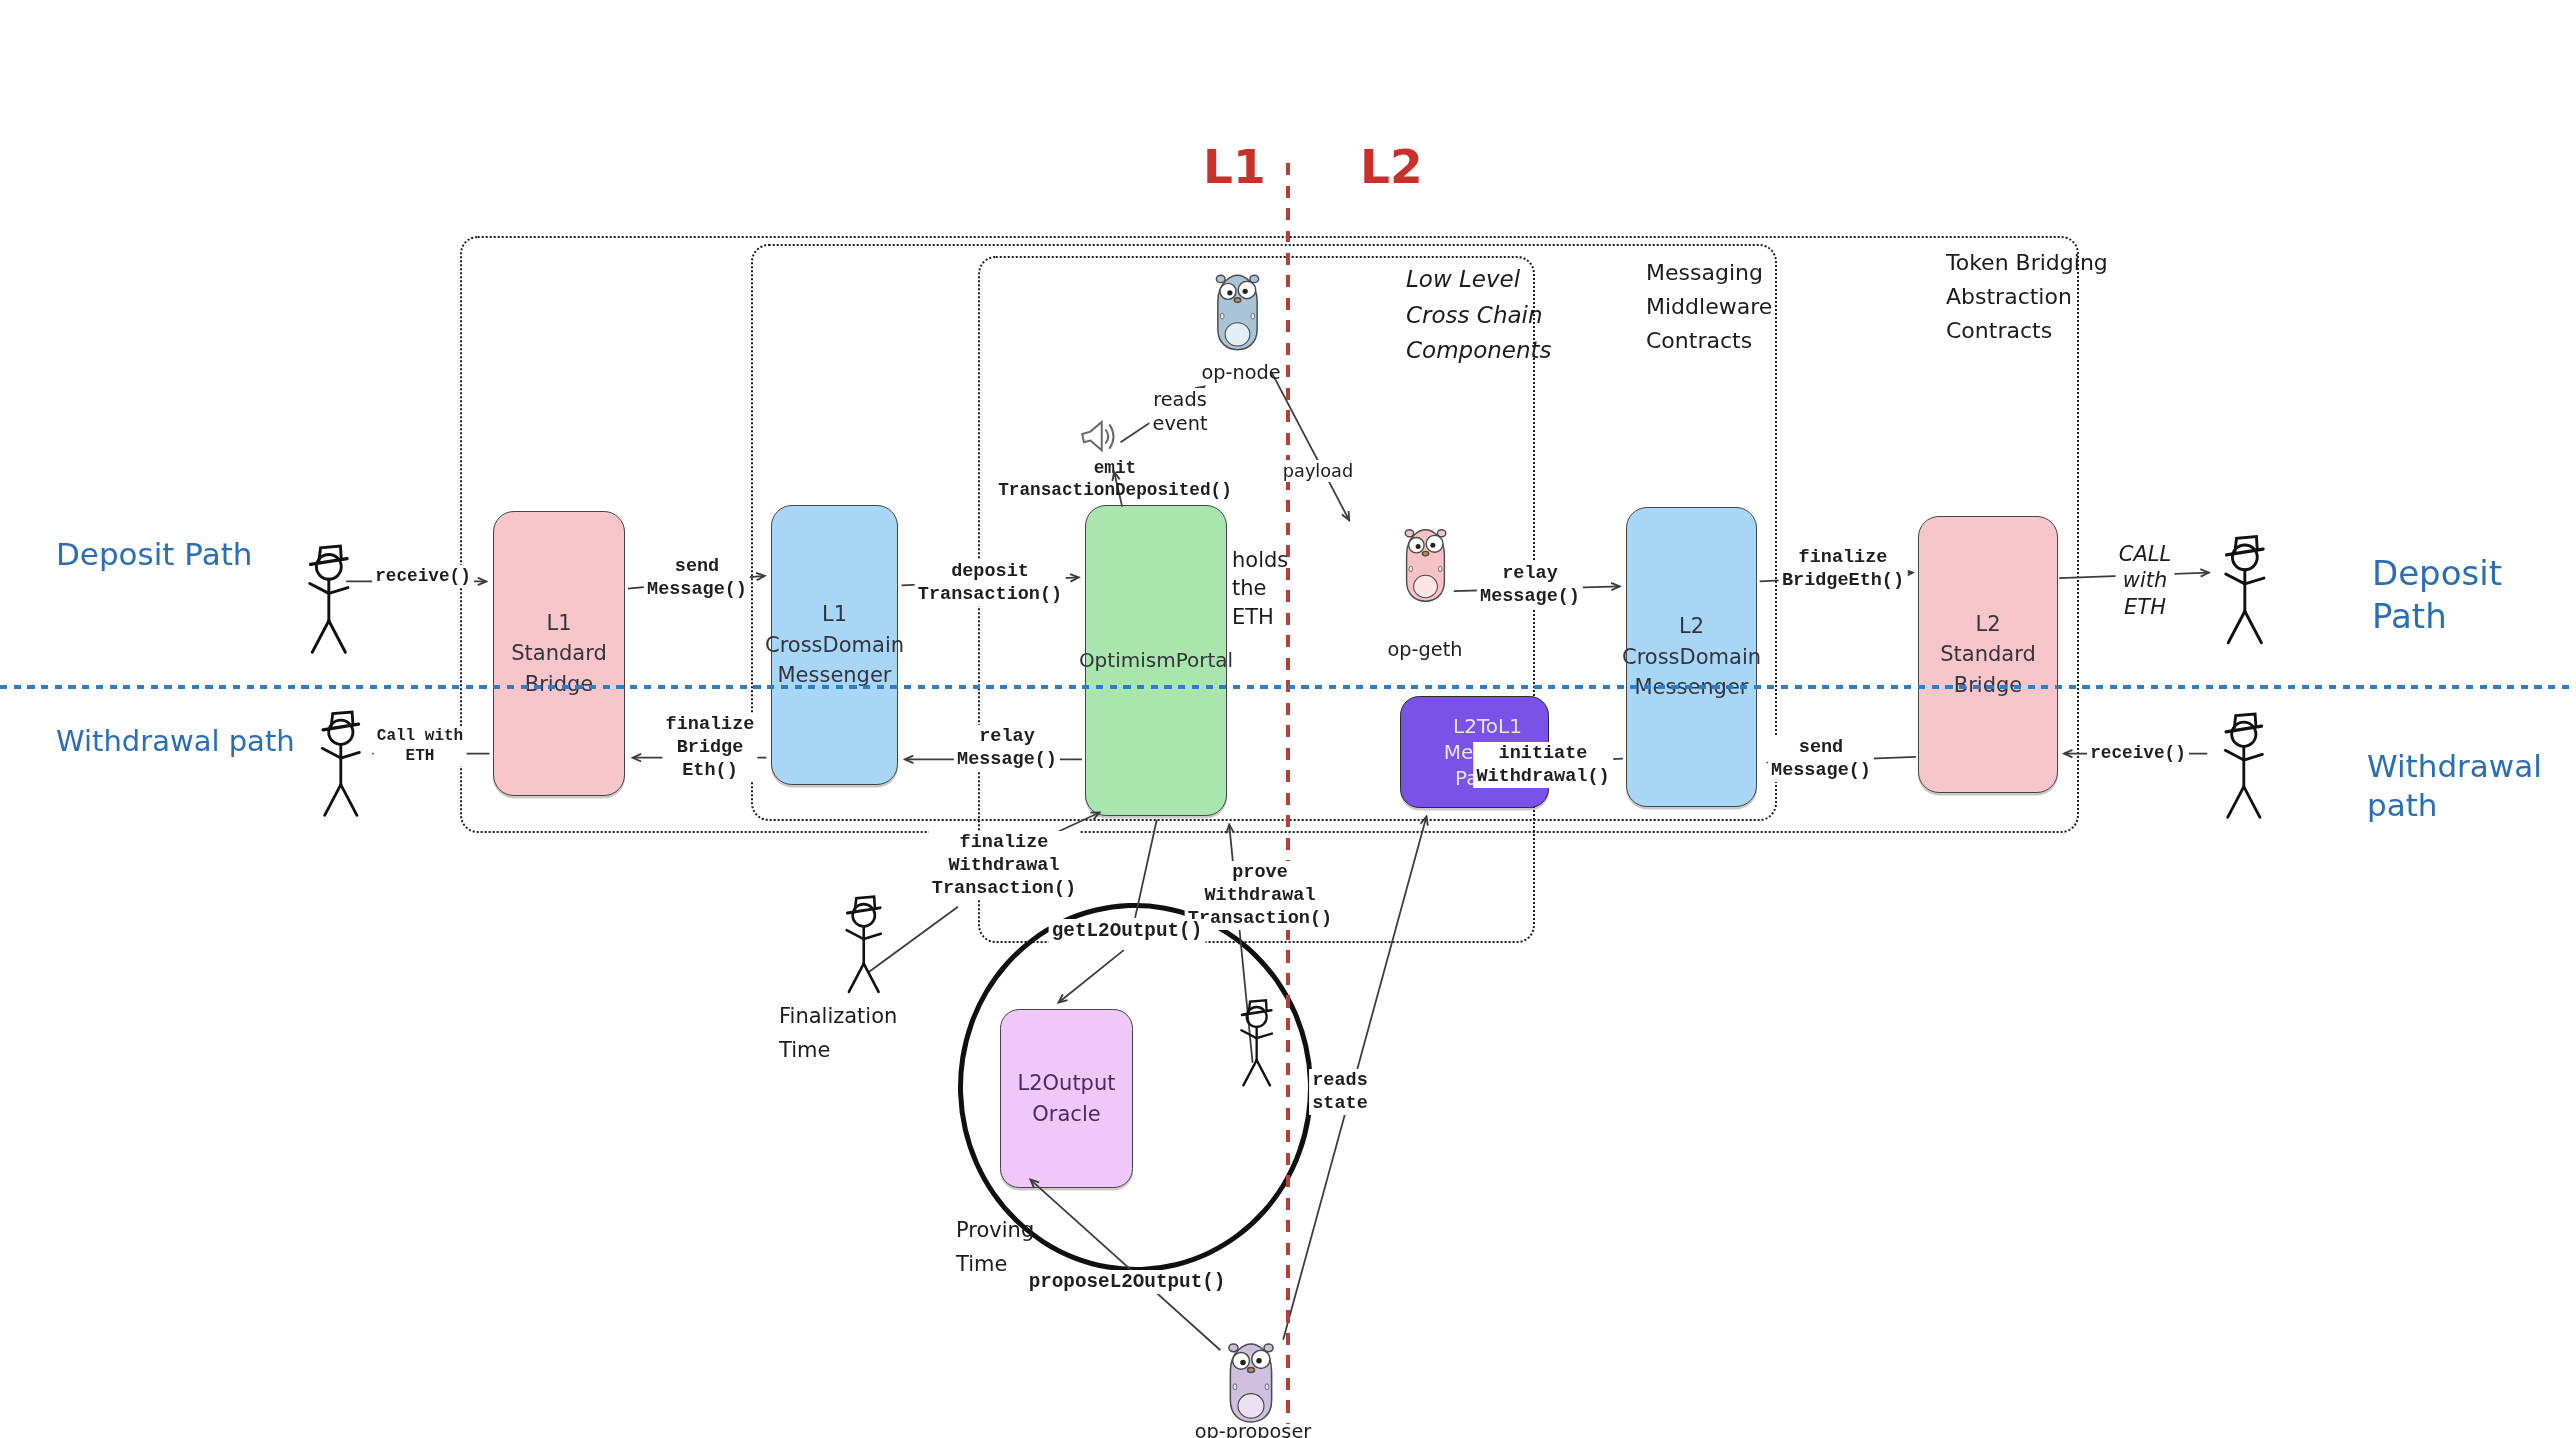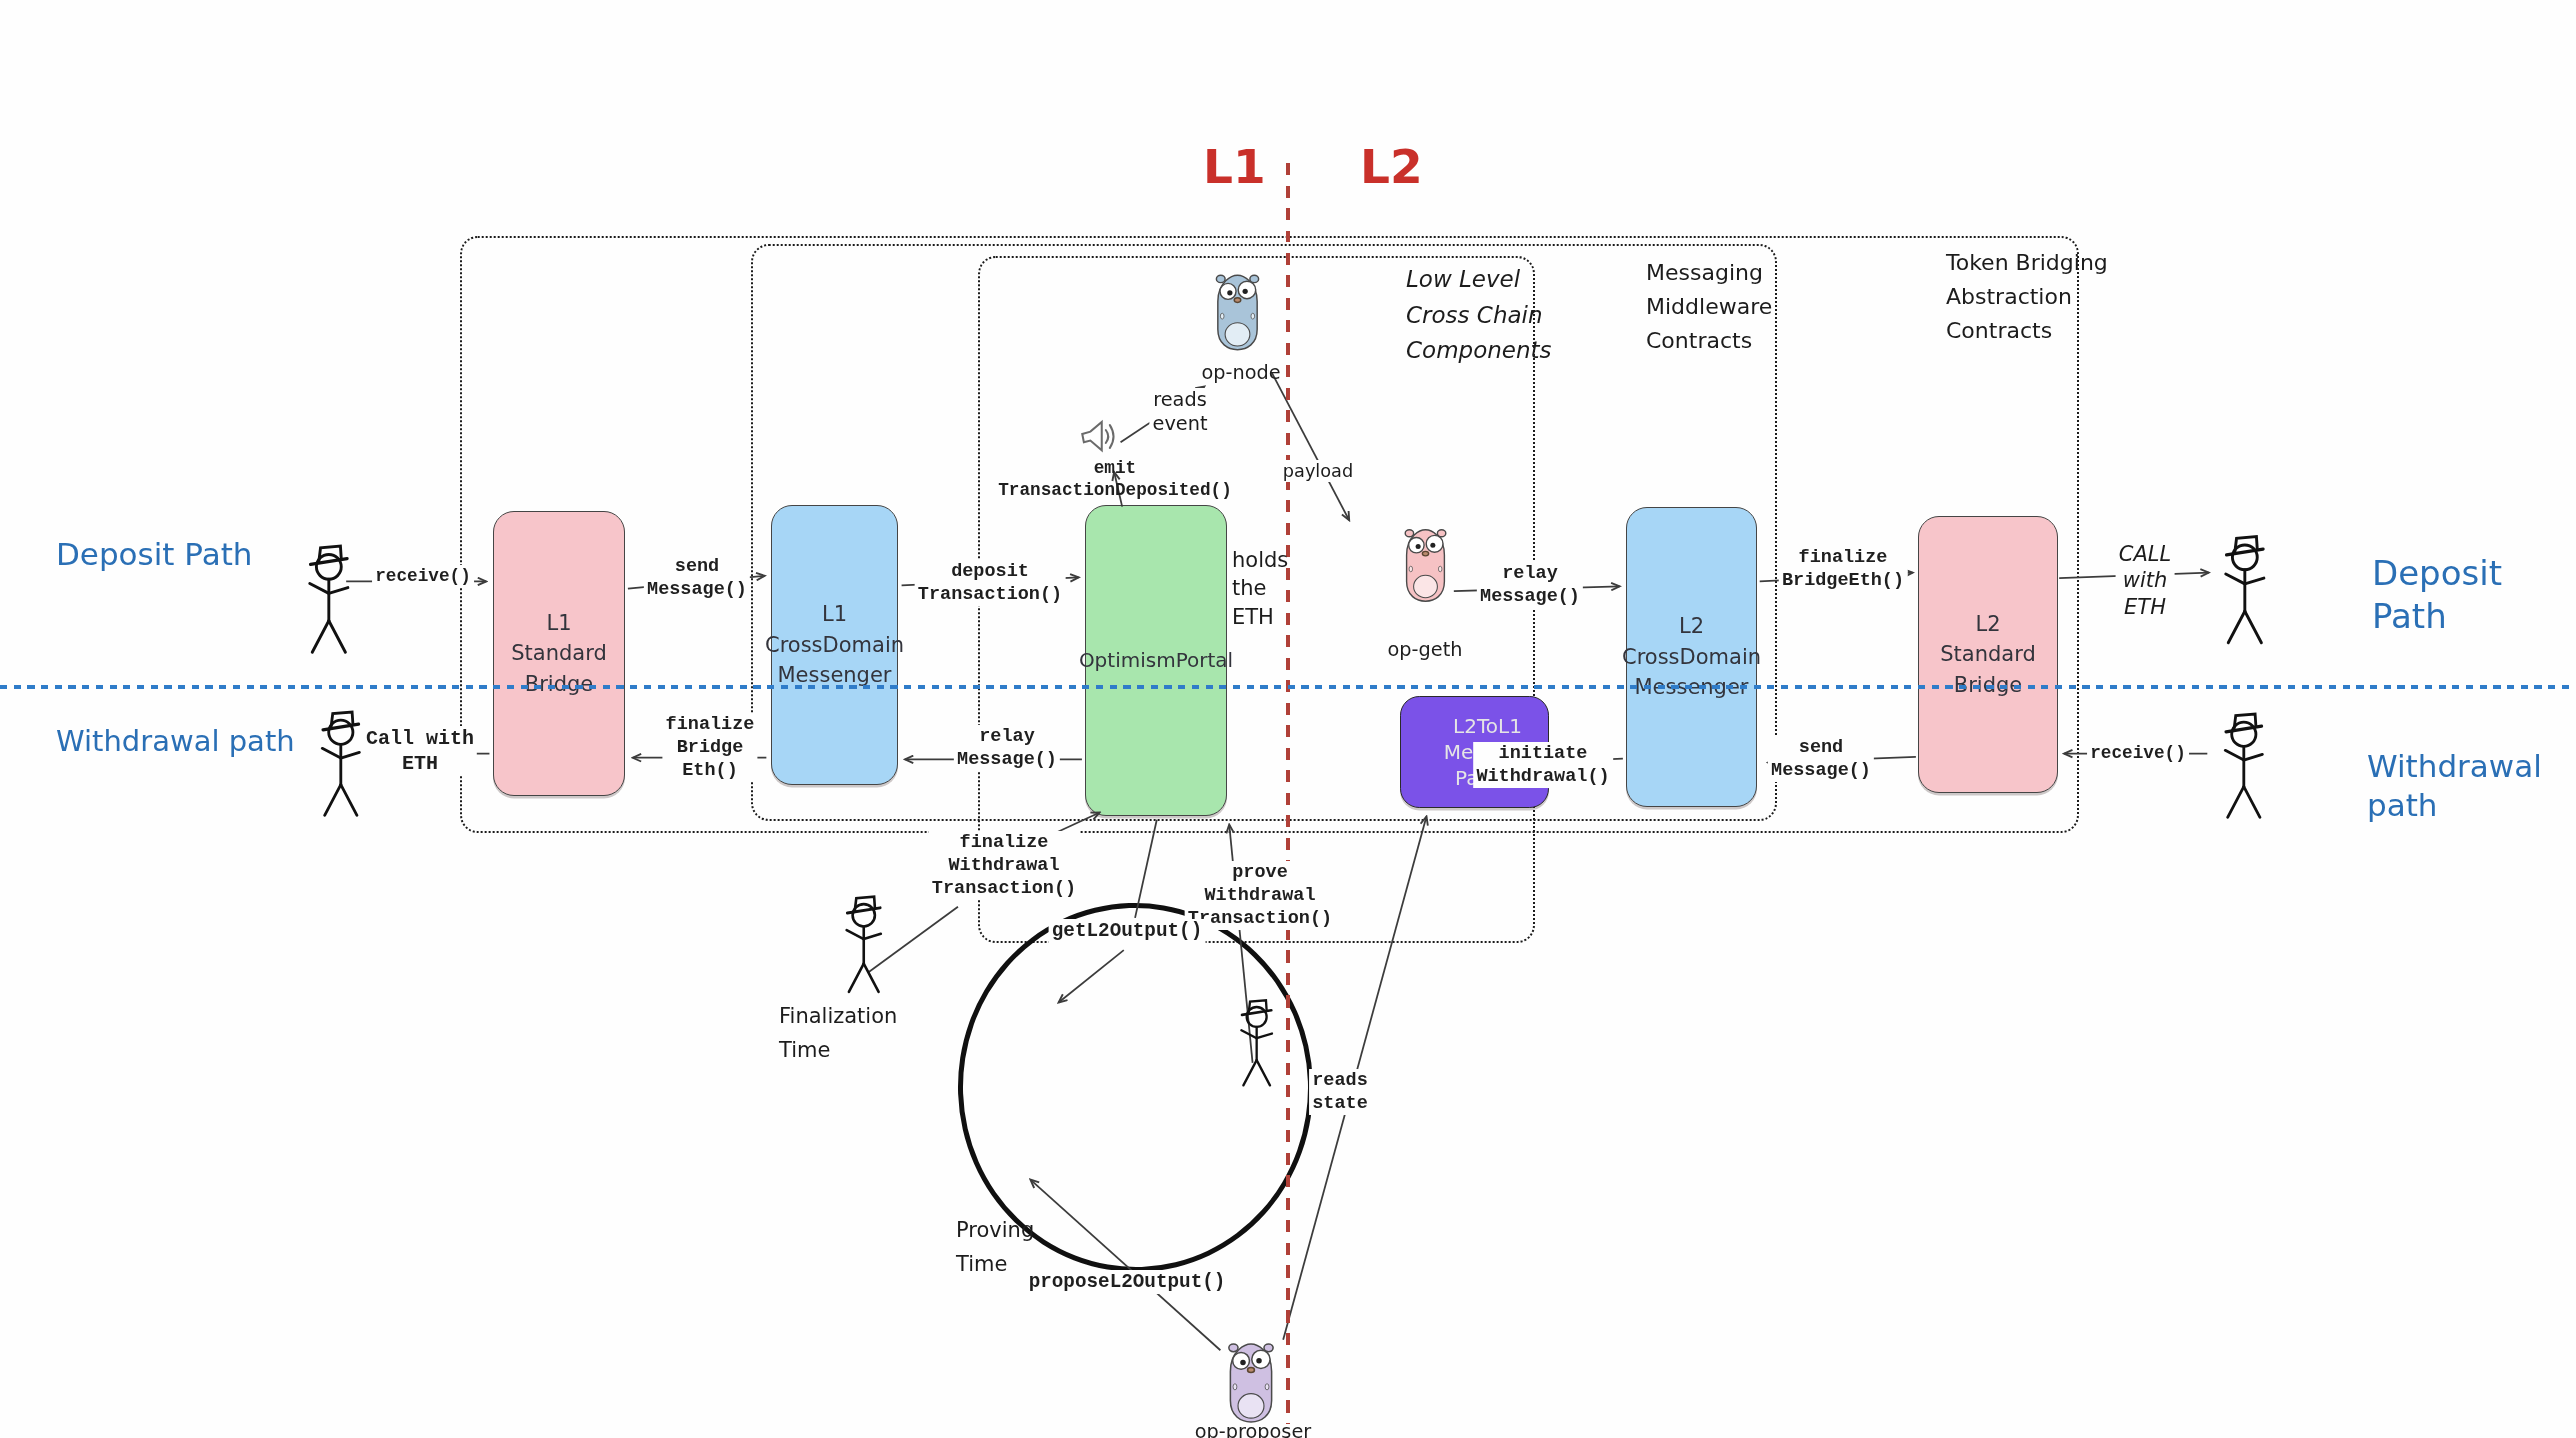--- a/index.html
+++ b/index.html
@@ -83,20 +83,22 @@
   <div class="box" style="left:1085px;top:505px;width:140px;height:309px;background:#a8e6ad;font-size:20px;">OptimismPortal</div>
   <div class="box" style="left:1626px;top:507px;width:129px;height:298px;background:#a7d6f6;">L2
 CrossDomain
 Messenger</div>
   <div class="box" style="left:1918px;top:516px;width:138px;height:275px;background:#f7c5ca;">L2
 Standard
 Bridge</div>
   <div class="box" style="left:1400px;top:696px;width:121px;height:110px;background:#7b52e8;color:#e5e5e5;border-color:#2a2a2a;border-radius:19.3px;font-size:20px;line-height:1.3;padding-left:26px;">L2ToL1
 Message
 Passer</div>
+  <div class="box" style="left:1000px;top:1009px;width:131px;height:177px;background:#efc7f8;color:#4c2a62;border-radius:19.3px;">L2Output
+Oracle</div>
 
   <svg class="overlay" width="2576" height="1439" viewBox="0 0 3200 1787">
     <g stroke="#3c3c3c" stroke-width="2.2" fill="none">
       <path d="M430,722 L604,722" marker-end="url(#ah)"></path>
       <path d="M780,731 L950,715" marker-end="url(#ah)"></path>
       <path d="M1120,727 L1340,717" marker-end="url(#ah)"></path>
       <path d="M1806,734 L2012,728" marker-end="url(#ah)"></path>
       <path d="M2186,722 L2376,711" marker-end="url(#ah)"></path>
       <path d="M2558,718 L2744,711" marker-end="url(#ah)"></path>
       <path d="M608,936 L464,936" marker-end="url(#ah)"></path>
@@ -148,21 +150,21 @@
 Message()</div>
   <div class="label mono ctr bg" style="left:1843px;top:546px;font-size:18.5px;">finalize
 BridgeEth()</div>
   <div class="label hand ctr bg" style="left:2145px;top:541px;font-size:21px;font-style:italic;">CALL
 with
 ETH</div>
   <div class="label hand" style="left:1232px;top:546px;font-size:21px;line-height:1.35;">holds
 the
 ETH</div>
 
-  <div class="label mono ctr bg" style="left:420px;top:726px;font-size:20px;">Call with
+  <div class="label mono ctr bg" style="left:420px;top:726px;font-size:16px;">Call with
 ETH</div>
   <div class="label mono ctr bg" style="left:710px;top:713px;font-size:18.5px;">finalize
 Bridge
 Eth()</div>
   <div class="label mono ctr bg" style="left:1007px;top:725px;font-size:18.5px;">relay
 Message()</div>
   <div class="label mono ctr bg" style="left:1543px;top:742px;font-size:18.5px;">initiate
 Withdrawal()</div>
   <div class="label mono ctr bg" style="left:1821px;top:736px;font-size:18.5px;">send
 Message()</div>

